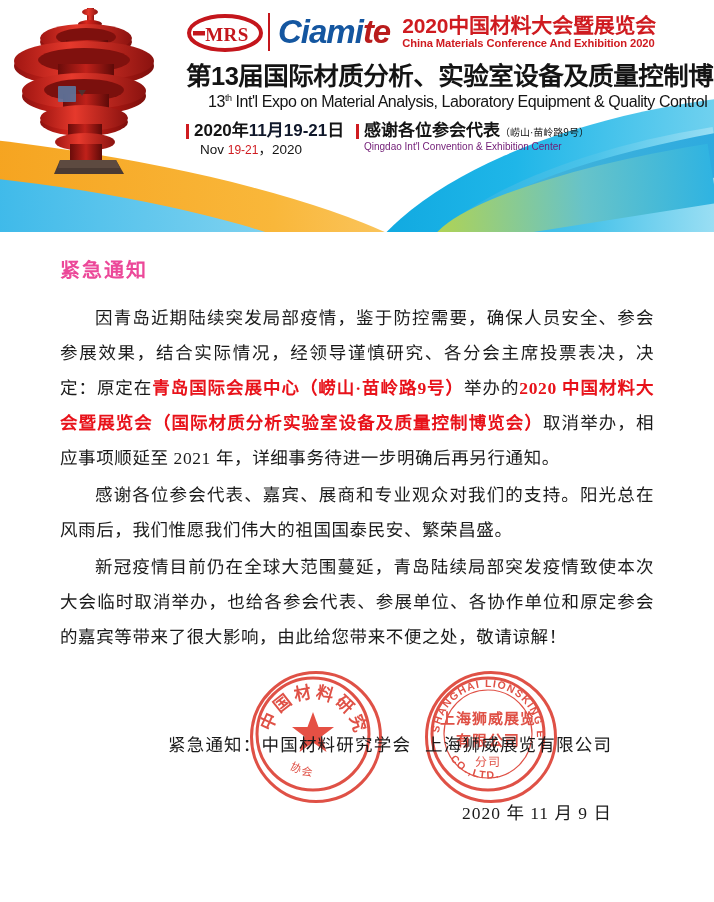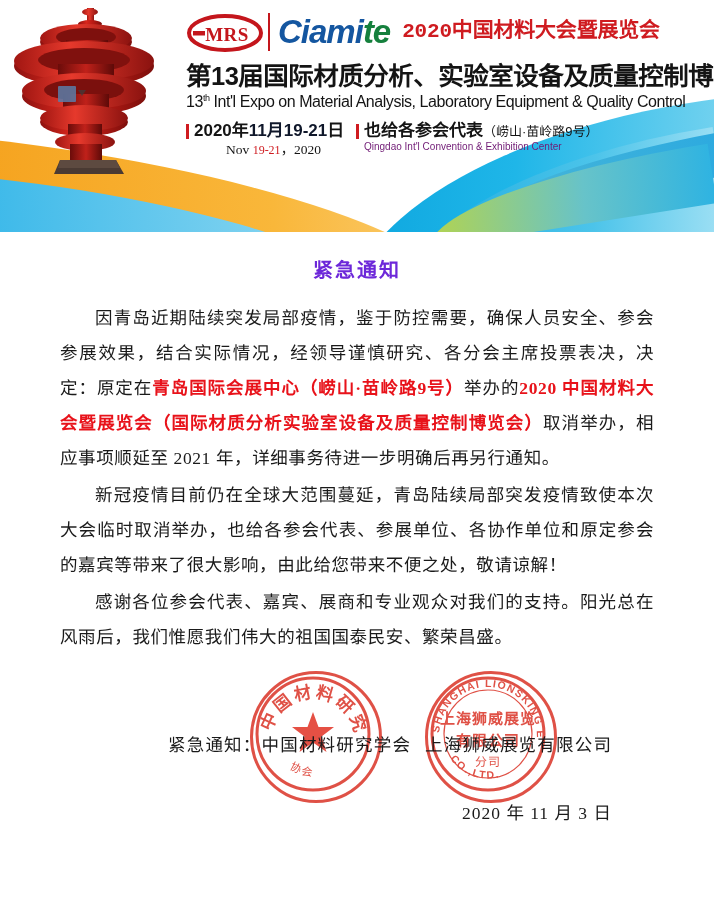--- a/index.html
+++ b/index.html
@@ -113,27 +113,27 @@
     font-style: italic;
     font-weight: bold;
     font-size: 33px;
     letter-spacing: -1px;
     color: #1456a0;
     flex: 0 0 auto;
     line-height: 1;
     position: relative;
     top: -1px;
   }
-  .ciamite .red { color: #15803d; }
+  .ciamite .red { color: #b91c1c; }
   .conf-names {
     margin-left: 12px;
     flex: 1 1 auto;
   }
   .conf-cn {
-    font-family: Liberation Mono, monospace;
+    font-family: Liberation Sans, sans-serif;
     font-weight: bold;
     font-size: 21px;
     color: #cf1b20;
     letter-spacing: -0.2px;
     line-height: 1.1;
     white-space: nowrap;
   }
   .conf-en {
     font-family: "Liberation Sans", sans-serif;
     font-weight: bold;
@@ -155,20 +155,21 @@
     line-height: 1.15;
   }
   .expo-en {
     font-family: "Liberation Sans", sans-serif;
     font-size: 16px;
     color: #141414;
     letter-spacing: -0.45px;
     white-space: nowrap;
     margin-top: 2px;
     line-height: 1.15;
+    margin-left: 22px;
   }
   .expo-en sup { font-size: 9px; }
 
   .info-row {
     display: flex;
     margin-top: 9px;
   }
   .info-block { display: flex; align-items: flex-start; }
   .tick {
     display: inline-block;
@@ -182,62 +183,61 @@
   .date-cn {
     font-family: "Liberation Sans", sans-serif;
     font-size: 17px;
     font-weight: bold;
     color: #141414;
     white-space: nowrap;
     line-height: 1.15;
   }
   .date-cn .r { color: #0f172a; }
   .date-en {
-    font-family: Liberation Serif, serif;
+    font-family: Liberation Sans, sans-serif;
     font-size: 13.5px;
     color: #141414;
     white-space: nowrap;
-    margin-left: 32px;
+    margin-left: 6px;
     line-height: 1.3;
   }
   .date-en .r { color: #cf1b20; font-size: 12px; }
   .venue-cn {
     font-family: "Liberation Sans", sans-serif;
     font-size: 17px;
     font-weight: bold;
     color: #141414;
     white-space: nowrap;
     line-height: 1.15;
   }
   .venue-cn .addr {
-    font-size: 13px;
+    font-size: 10px;
     font-weight: normal;
   }
   .venue-en {
     font-family: "Liberation Sans", sans-serif;
     font-size: 10px;
     color: #701a75;
     white-space: nowrap;
     line-height: 1.25;
   }
 
   
   .doc {
     position: relative;
     padding: 0 60px;
   }
   .doc-title {
-    text-align: center;
     font-family: Liberation Mono, monospace;
     font-weight: bold;
     font-size: 20px;
     letter-spacing: 2px;
     margin-top: 22px;
     margin-bottom: 18px;
-    color: #6d28d9;
+    color: #ec4899;
   }
   .para {
     font-size: 17.5px;
     line-height: 2.0;
     text-align: justify;
     text-justify: inter-ideograph;
     text-indent: 2em;
     margin: 0 0 2px 0;
     letter-spacing: 0.6px;
     color: #1a1a1a;
@@ -365,55 +365,56 @@
         <svg width="78" height="42" viewBox="0 0 78 42">
           <ellipse cx="39" cy="21" rx="36" ry="17" fill="none" stroke="#c4161c" stroke-width="4"></ellipse>
           <rect x="7" y="19" width="12" height="4.5" fill="#c4161c"></rect>
           <text x="41" y="29" text-anchor="middle" font-family="Liberation Serif, serif" font-weight="bold" font-size="19" fill="#c4161c" letter-spacing="0.5">MRS</text>
         </svg>
       </div>
       <div class="logo-divider"></div>
       <div class="ciamite"><span>Ciami</span><span class="red">te</span></div>
       <div class="conf-names">
         <div class="conf-cn">2020中国材料大会暨展览会</div>
+        <div class="conf-en">China Materials Conference And Exhibition 2020</div>
       </div>
     </div>
 
     <div class="expo-cn">第13届国际材质分析、实验室设备及质量控制博览会</div>
     <div class="expo-en"><span>13</span><sup>th</sup><span> Int'l Expo on Material Analysis, Laboratory Equipment &amp; Quality Control</span></div>
 
     <div class="info-row">
       <div class="info-block date-block">
         <span class="tick"></span>
         <div>
           <div class="date-cn"><span>2020年</span><span class="r">11月19-21</span><span>日</span></div>
           <div class="date-en"><span>Nov </span><span class="r">19-21</span><span>，2020</span></div>
         </div>
       </div>
       <div class="info-block">
         <span class="tick"></span>
         <div>
-          <div class="venue-cn"><span>也给各参会代表</span><span class="addr">（崂山·苗岭路9号）</span></div>
+          <div class="venue-cn"><span>感谢各位参会代表</span><span class="addr">（崂山·苗岭路9号）</span></div>
           <div class="venue-en">Qingdao Int'l Convention &amp; Exhibition Center</div>
         </div>
       </div>
     </div>
 
   </div>
 </div>
 
 <div class="doc">
 
   <div class="doc-title">紧急通知</div>
 
   <p class="para"><span>因青岛近期陆续突发局部疫情，鉴于防控需要，确保人员安全、参会参展效果，结合实际情况，经领导谨慎研究、各分会主席投票表决，决定：原定在</span><span class="hl">青岛国际会展中心（崂山·苗岭路9号）</span><span>举办的</span><span class="hl">2020 中国材料大会暨展览会（国际材质分析实验室设备及质量控制博览会）</span><span>取消举办，相应事项顺延至 2021 年，详细事务待进一步明确后再另行通知。</span></p>
 
+  <p class="para">感谢各位参会代表、嘉宾、展商和专业观众对我们的支持。阳光总在风雨后，我们惟愿我们伟大的祖国国泰民安、繁荣昌盛。</p>
+
   <p class="para">新冠疫情目前仍在全球大范围蔓延，青岛陆续局部突发疫情致使本次大会临时取消举办，也给各参会代表、参展单位、各协作单位和原定参会的嘉宾等带来了很大影响，由此给您带来不便之处，敬请谅解！</p>
-
-  <p class="para">感谢各位参会代表、嘉宾、展商和专业观众对我们的支持。阳光总在风雨后，我们惟愿我们伟大的祖国国泰民安、繁荣昌盛。</p>
 
   <div class="sign-area">
 
     <div class="stamp stamp-left">
       <svg width="120" height="120" viewBox="0 0 120 120">
         <circle cx="60" cy="60" r="56" fill="none" stroke="#d92b1e" stroke-width="3"></circle>
         <polygon points="60,38 65.5,53 81,53 68.5,62.5 73.5,78 60,68.5 46.5,78 51.5,62.5 39,53 54.5,53" fill="#e02a1c"></polygon>
         <path id="arcTop" d="M 18 66 A 42 42 0 0 1 102 66" fill="none"></path>
         <text fill="#d92b1e" font-family="Liberation Serif, serif" font-size="17" font-weight="bold" letter-spacing="3">
           <textPath href="#arcTop" startOffset="6%">中国材料研究学会</textPath>
@@ -438,16 +439,16 @@
           <textPath href="#arcEnBot" startOffset="12%">CO.,LTD.</textPath>
         </text>
         <text x="60" y="50" text-anchor="middle" fill="#d92b1e" font-family="Liberation Serif, serif" font-size="15" font-weight="bold" letter-spacing="1">上海狮威展览</text>
         <text x="60" y="72" text-anchor="middle" fill="#d92b1e" font-family="Liberation Serif, serif" font-size="15" font-weight="bold" letter-spacing="1">有限公司</text>
         <text x="60" y="92" text-anchor="middle" fill="#d92b1e" font-family="Liberation Serif, serif" font-size="12" letter-spacing="1">分司</text>
       </svg>
     </div>
 
     <div class="sign-line"><span>紧急通知：</span><span>中国材料研究学会</span><span class="gap"></span><span>上海狮威展览有限公司</span></div>
 
-    <div class="date-line">2020 年 11 月 3 日</div>
+    <div class="date-line">2020 年 11 月 9 日</div>
 
   </div>
 </div>
 
 </body></html>

